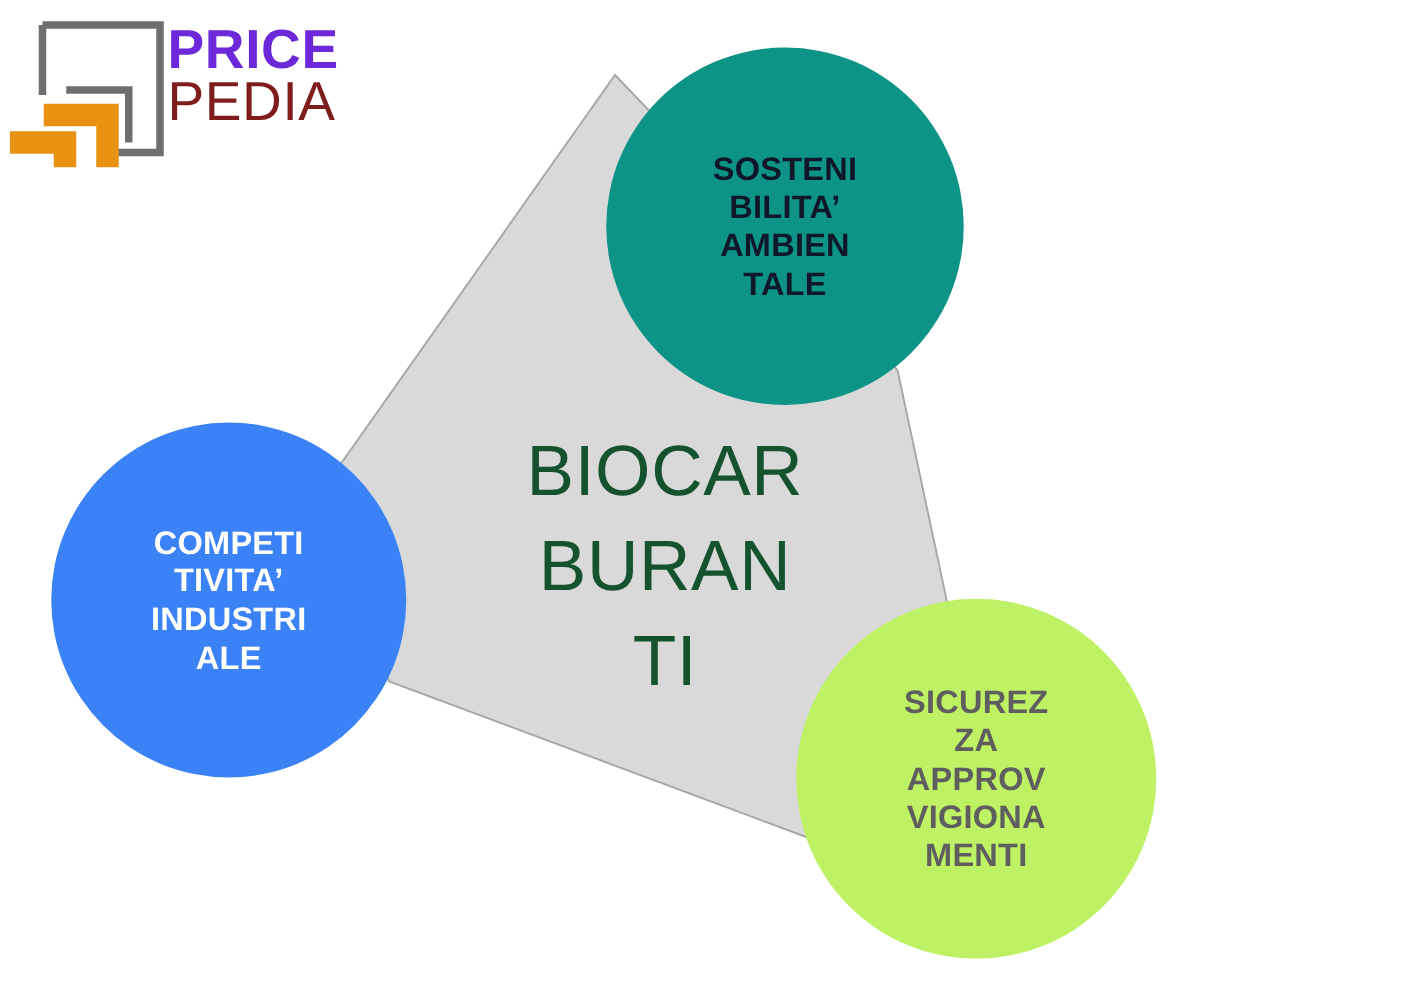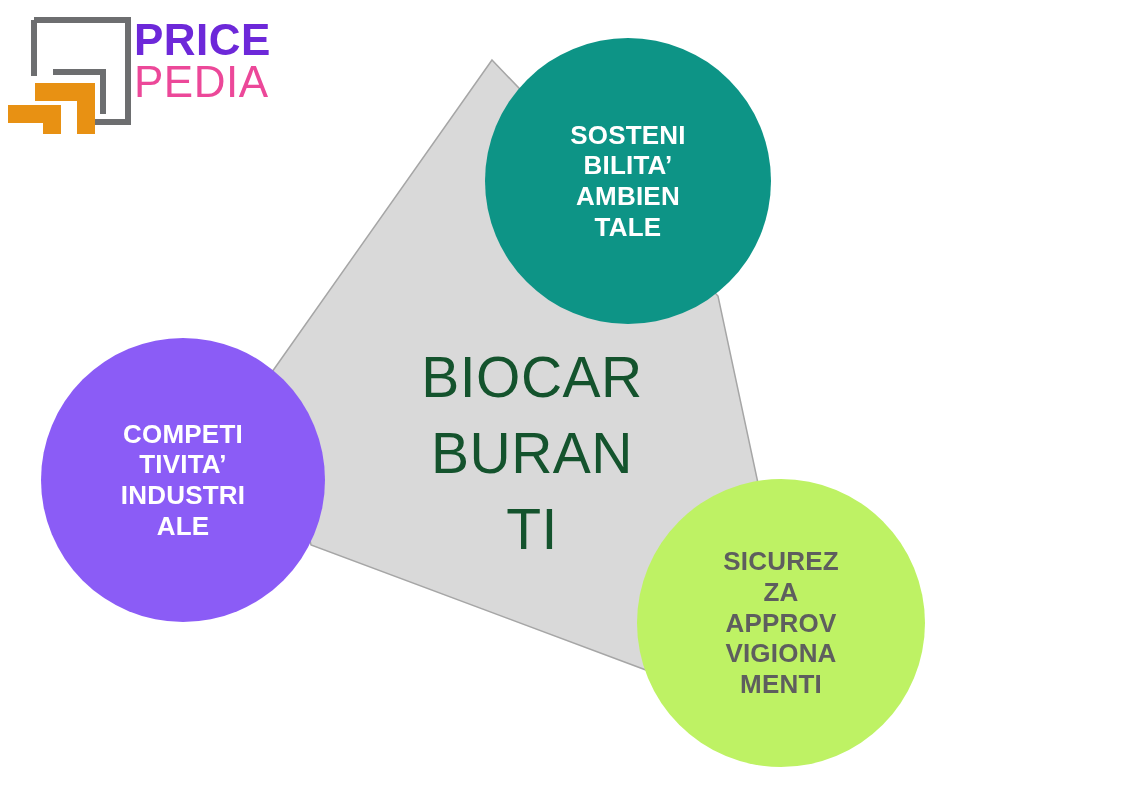--- a/index.html
+++ b/index.html
@@ -49,21 +49,21 @@
     letter-spacing: 0.5px;
   }
   #logo-price {
     font-size: 44px;
     font-weight: bold;
     color: #6d28d9;
   }
   #logo-pedia {
     font-size: 44px;
     font-weight: normal;
-    color: #ec4899;
+    color: #7f1d1d;
     margin-top: 2px;
   }
 
   
   #diagram {
     position: absolute;
     left: 0;
     top: 0;
     width: 1121px;
     height: 793px;
@@ -92,31 +92,31 @@
 
   
   #node-sostenibilita {
     left: 485px;
     top: 38px;
     width: 286px;
     height: 286px;
     background: #0D9486;
   }
   #node-sostenibilita .node-label {
-    color: #ffffff;
+    color: #0f172a;
     font-size: 26px;
   }
 
   
   #node-competitivita {
     left: 41px;
     top: 338px;
     width: 284px;
     height: 284px;
-    background: #8b5cf6;
+    background: #3b82f6;
   }
   #node-competitivita .node-label {
     color: #ffffff;
     font-size: 26px;
   }
 
   
   #node-sicurezza {
     left: 637px;
     top: 479px;

